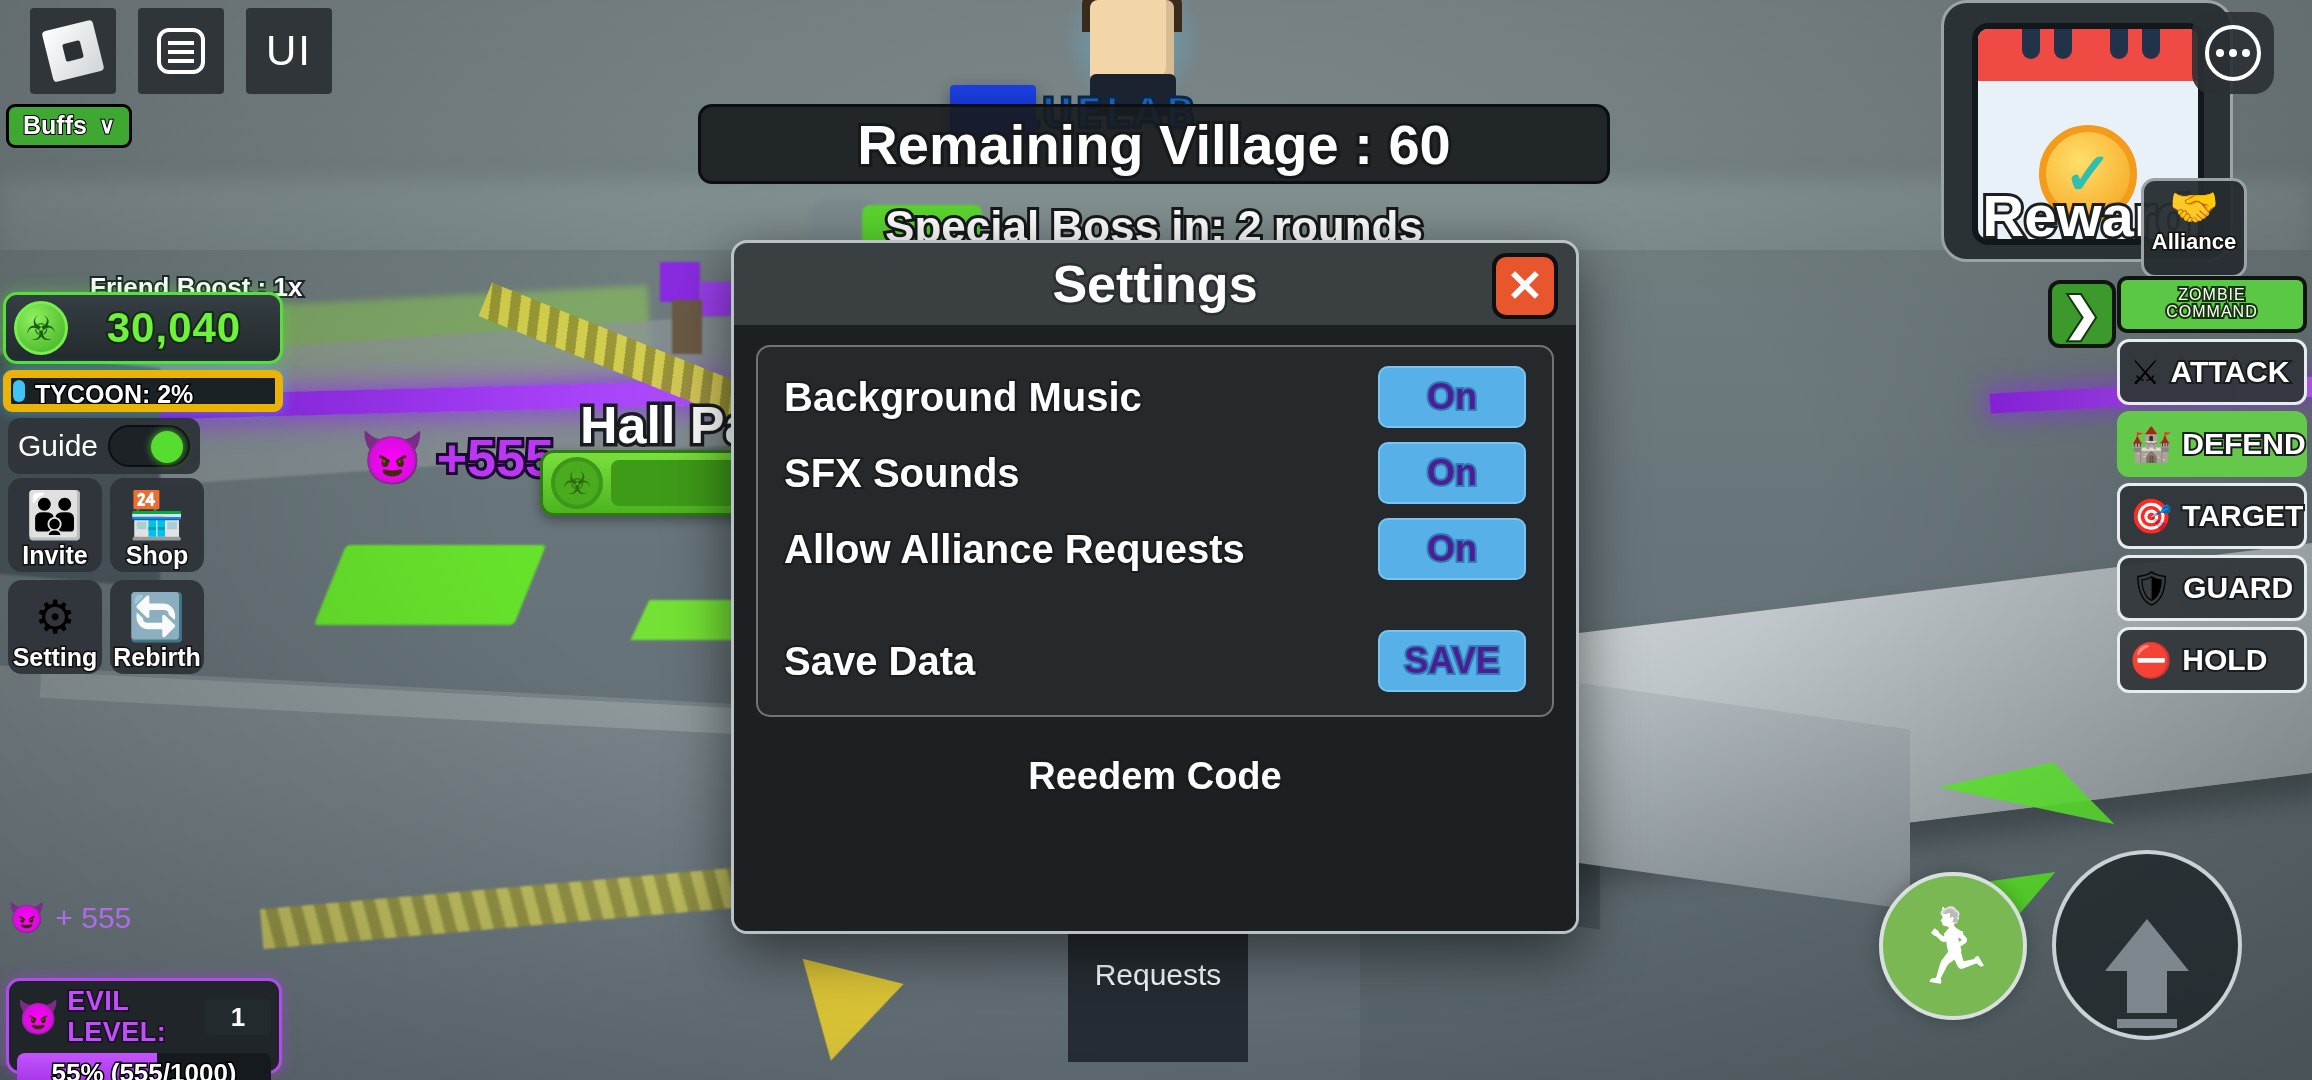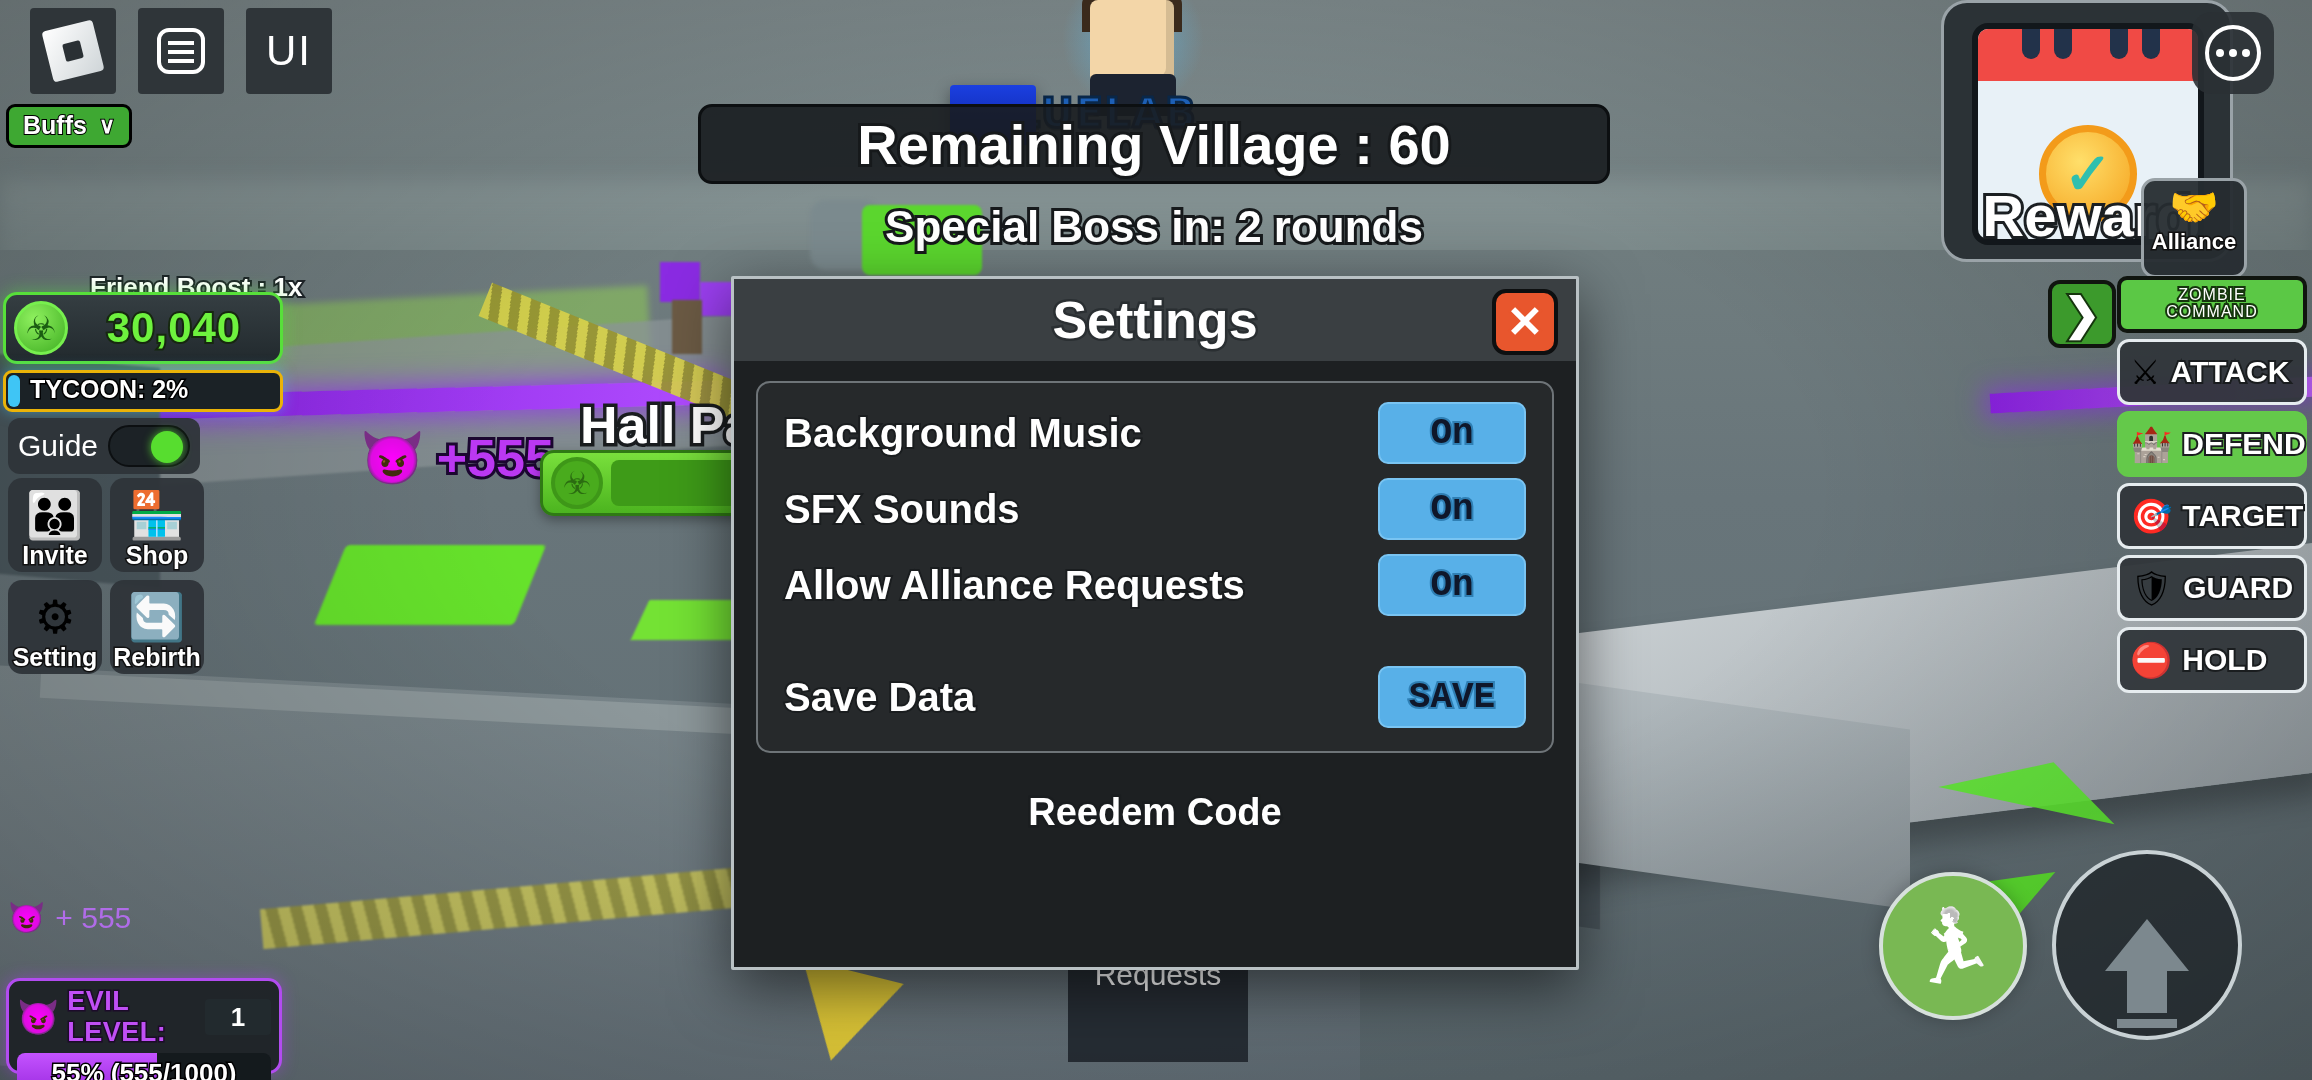--- a/index.html
+++ b/index.html
@@ -254,21 +254,21 @@
     color:#1b5e12; font-size:34px; line-height:1;
   }
   .cash-val {
     flex:1; text-align:center;
     color:#6ef23e; font-size:42px; font-weight:900;
     -webkit-text-stroke:4px #16280f; paint-order: stroke fill;
     letter-spacing:1px;
   }
   .tycoon-bar {
     position:absolute; left:3px; top:370px; width:280px; height:42px;
-    background:#1b2226; border:3px solid #eab308; border-radius:9px;
+    background:#1b2226; border:8px solid #eab308; border-radius:9px;
     box-shadow:0 0 14px rgba(70,200,245,.5);
     overflow:hidden;
   }
   .tycoon-fill {
     position:absolute; left:2px; top:2px; bottom:2px; width:12px;
     background:#3fc5f5; border-radius:6px;
   }
   .tycoon-txt {
     position:absolute; left:24px; top:2px;
     color:#fff; font-size:25px; font-weight:900;
@@ -521,24 +521,23 @@
   }
   .jump-arrow::before {
     content:''; position:absolute; left:-30px; top:100px;
     width:60px; height:9px; background:#7c888e;
   }
 
   
   .modal {
     position:absolute; left:731px; top:240px; width:848px; height:694px;
     background:#3a3f42;
-    border:3px solid #b9c1c4; border-radius:2px;
+    border:3px solid #b9c1c4; border-radius:16px;
     box-shadow:0 18px 60px rgba(0,0,0,.55);
     overflow:hidden;
-    margin-top:36px;
   }
   .modal-head {
     position:relative; height:82px;
     display:flex; align-items:center; justify-content:center;
   }
   .modal-title {
     color:#fff; font-size:52px; font-weight:900;
     -webkit-text-stroke:5px #2a2f32; paint-order: stroke fill;
   }
   .close-btn {
@@ -566,22 +565,22 @@
   .set-lbl {
     color:#fff; font-size:40px; font-weight:900;
     -webkit-text-stroke:4px #1a1d1f; paint-order: stroke fill;
   }
   .set-btn {
     width:148px; height:62px; border-radius:10px;
     background:#58b0e8; border:2px solid #79c4f2;
     display:flex; align-items:center; justify-content:center; cursor:pointer;
   }
   .set-btn span {
-    color:#0f172a; font-size:36px; font-weight:900;
-    -webkit-text-stroke:4px #2f7fb4; paint-order: stroke fill; font-family: Liberation Mono, monospace;
+    color:#4c1d95; font-size:36px; font-weight:900;
+    -webkit-text-stroke:4px #2f7fb4; paint-order: stroke fill;
   }
   .set-gap { height:36px; }
   .redeem-title {
     text-align:center; margin-top:38px;
     color:#fff; font-size:38px; font-weight:900;
     -webkit-text-stroke:5px #1a1d1f; paint-order: stroke fill;
   }
   .redeem-row {
     display:flex; align-items:center; gap:14px; margin-top:24px;
     position:relative;

